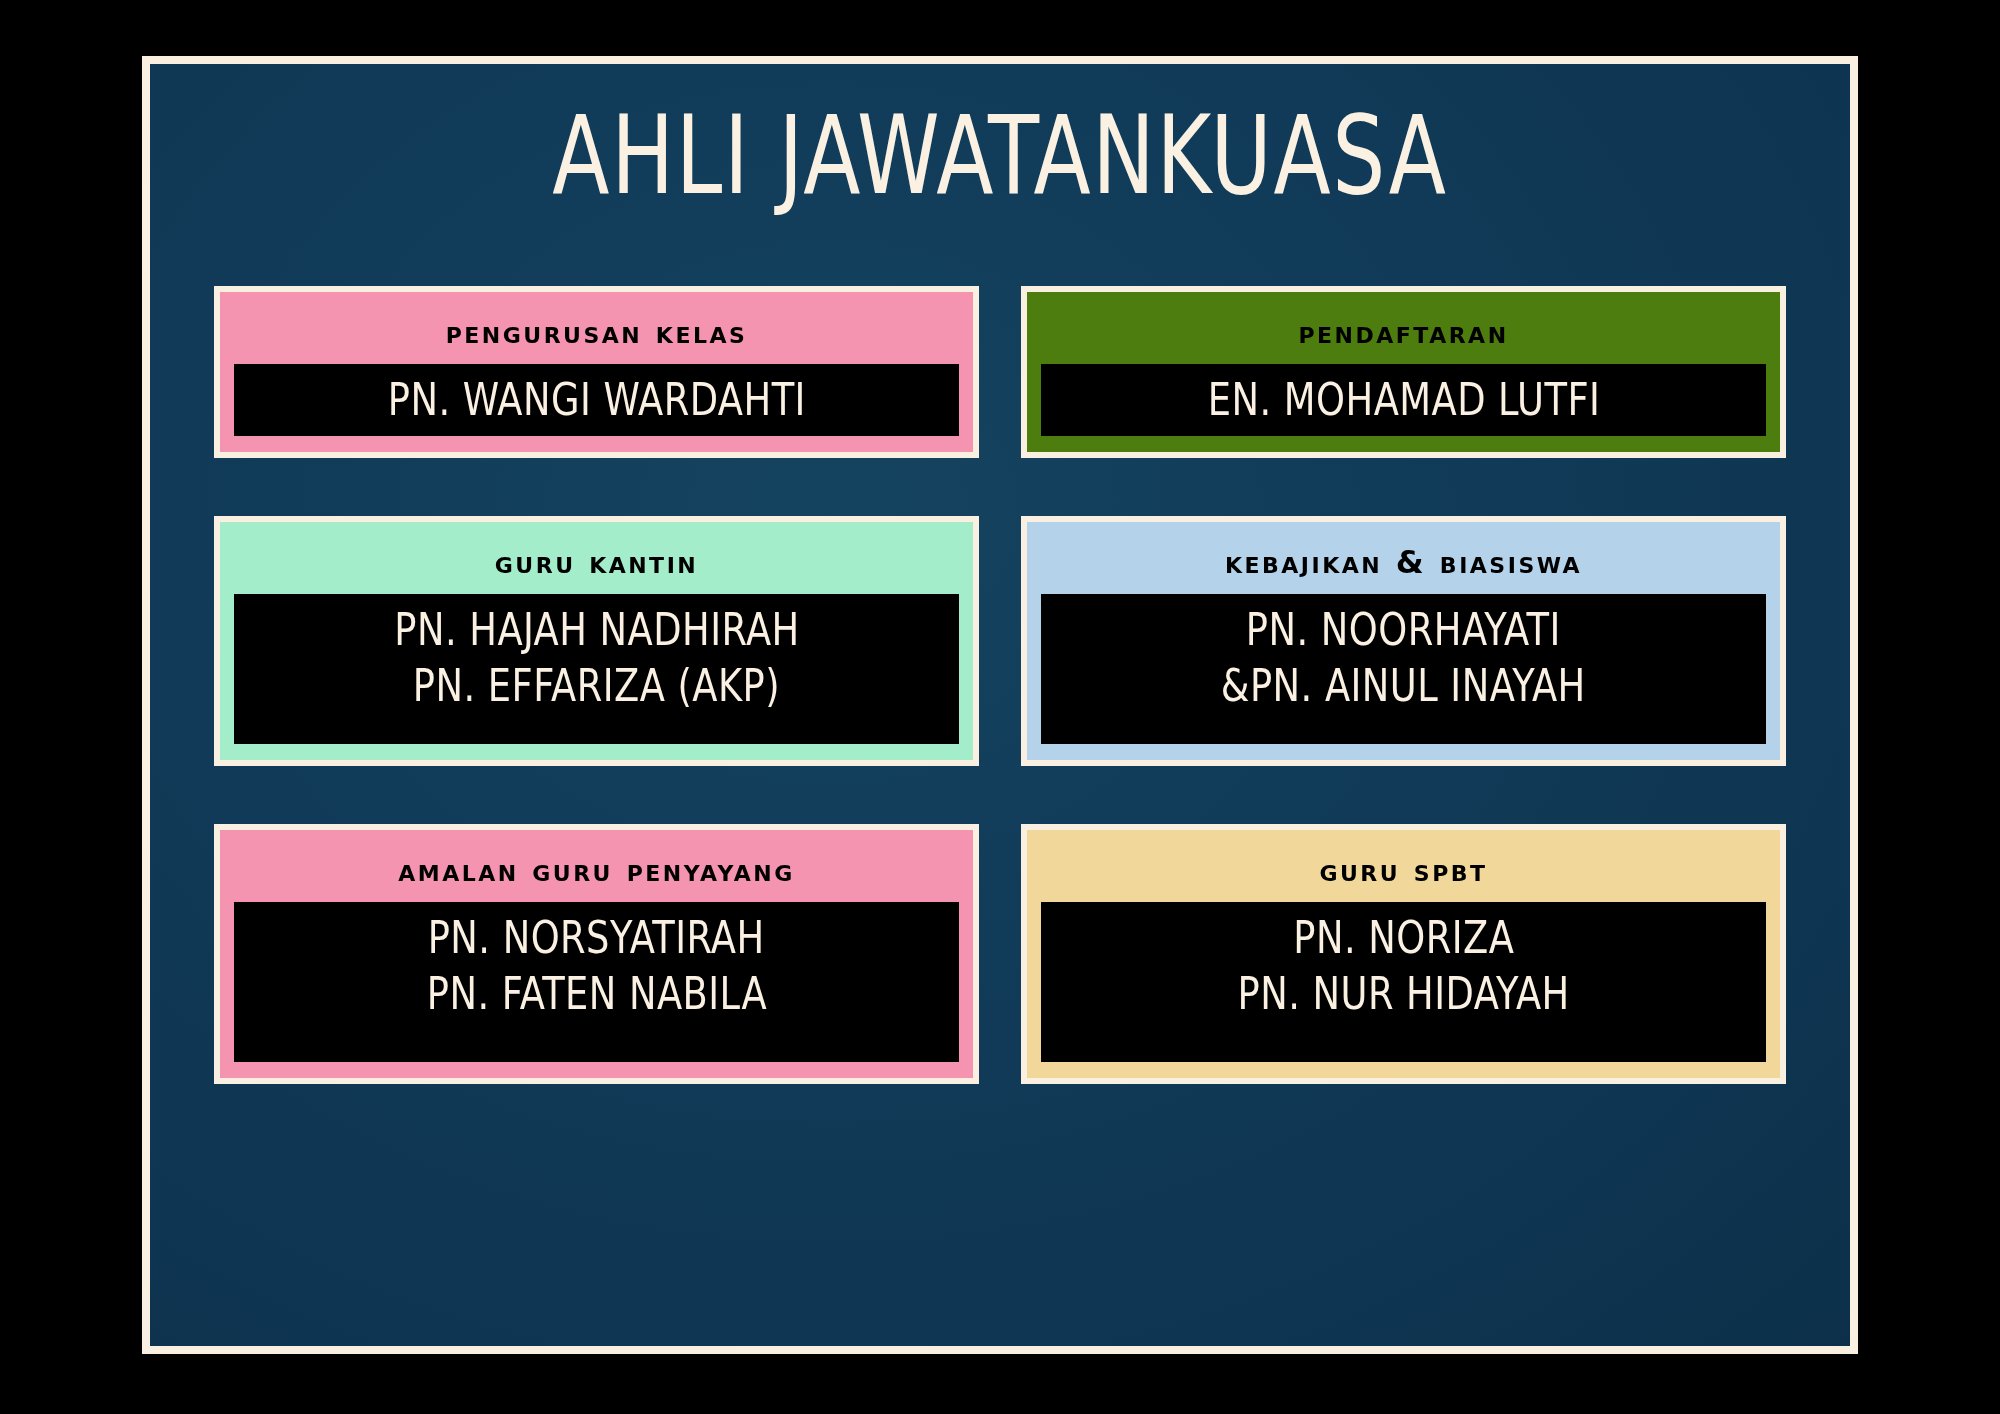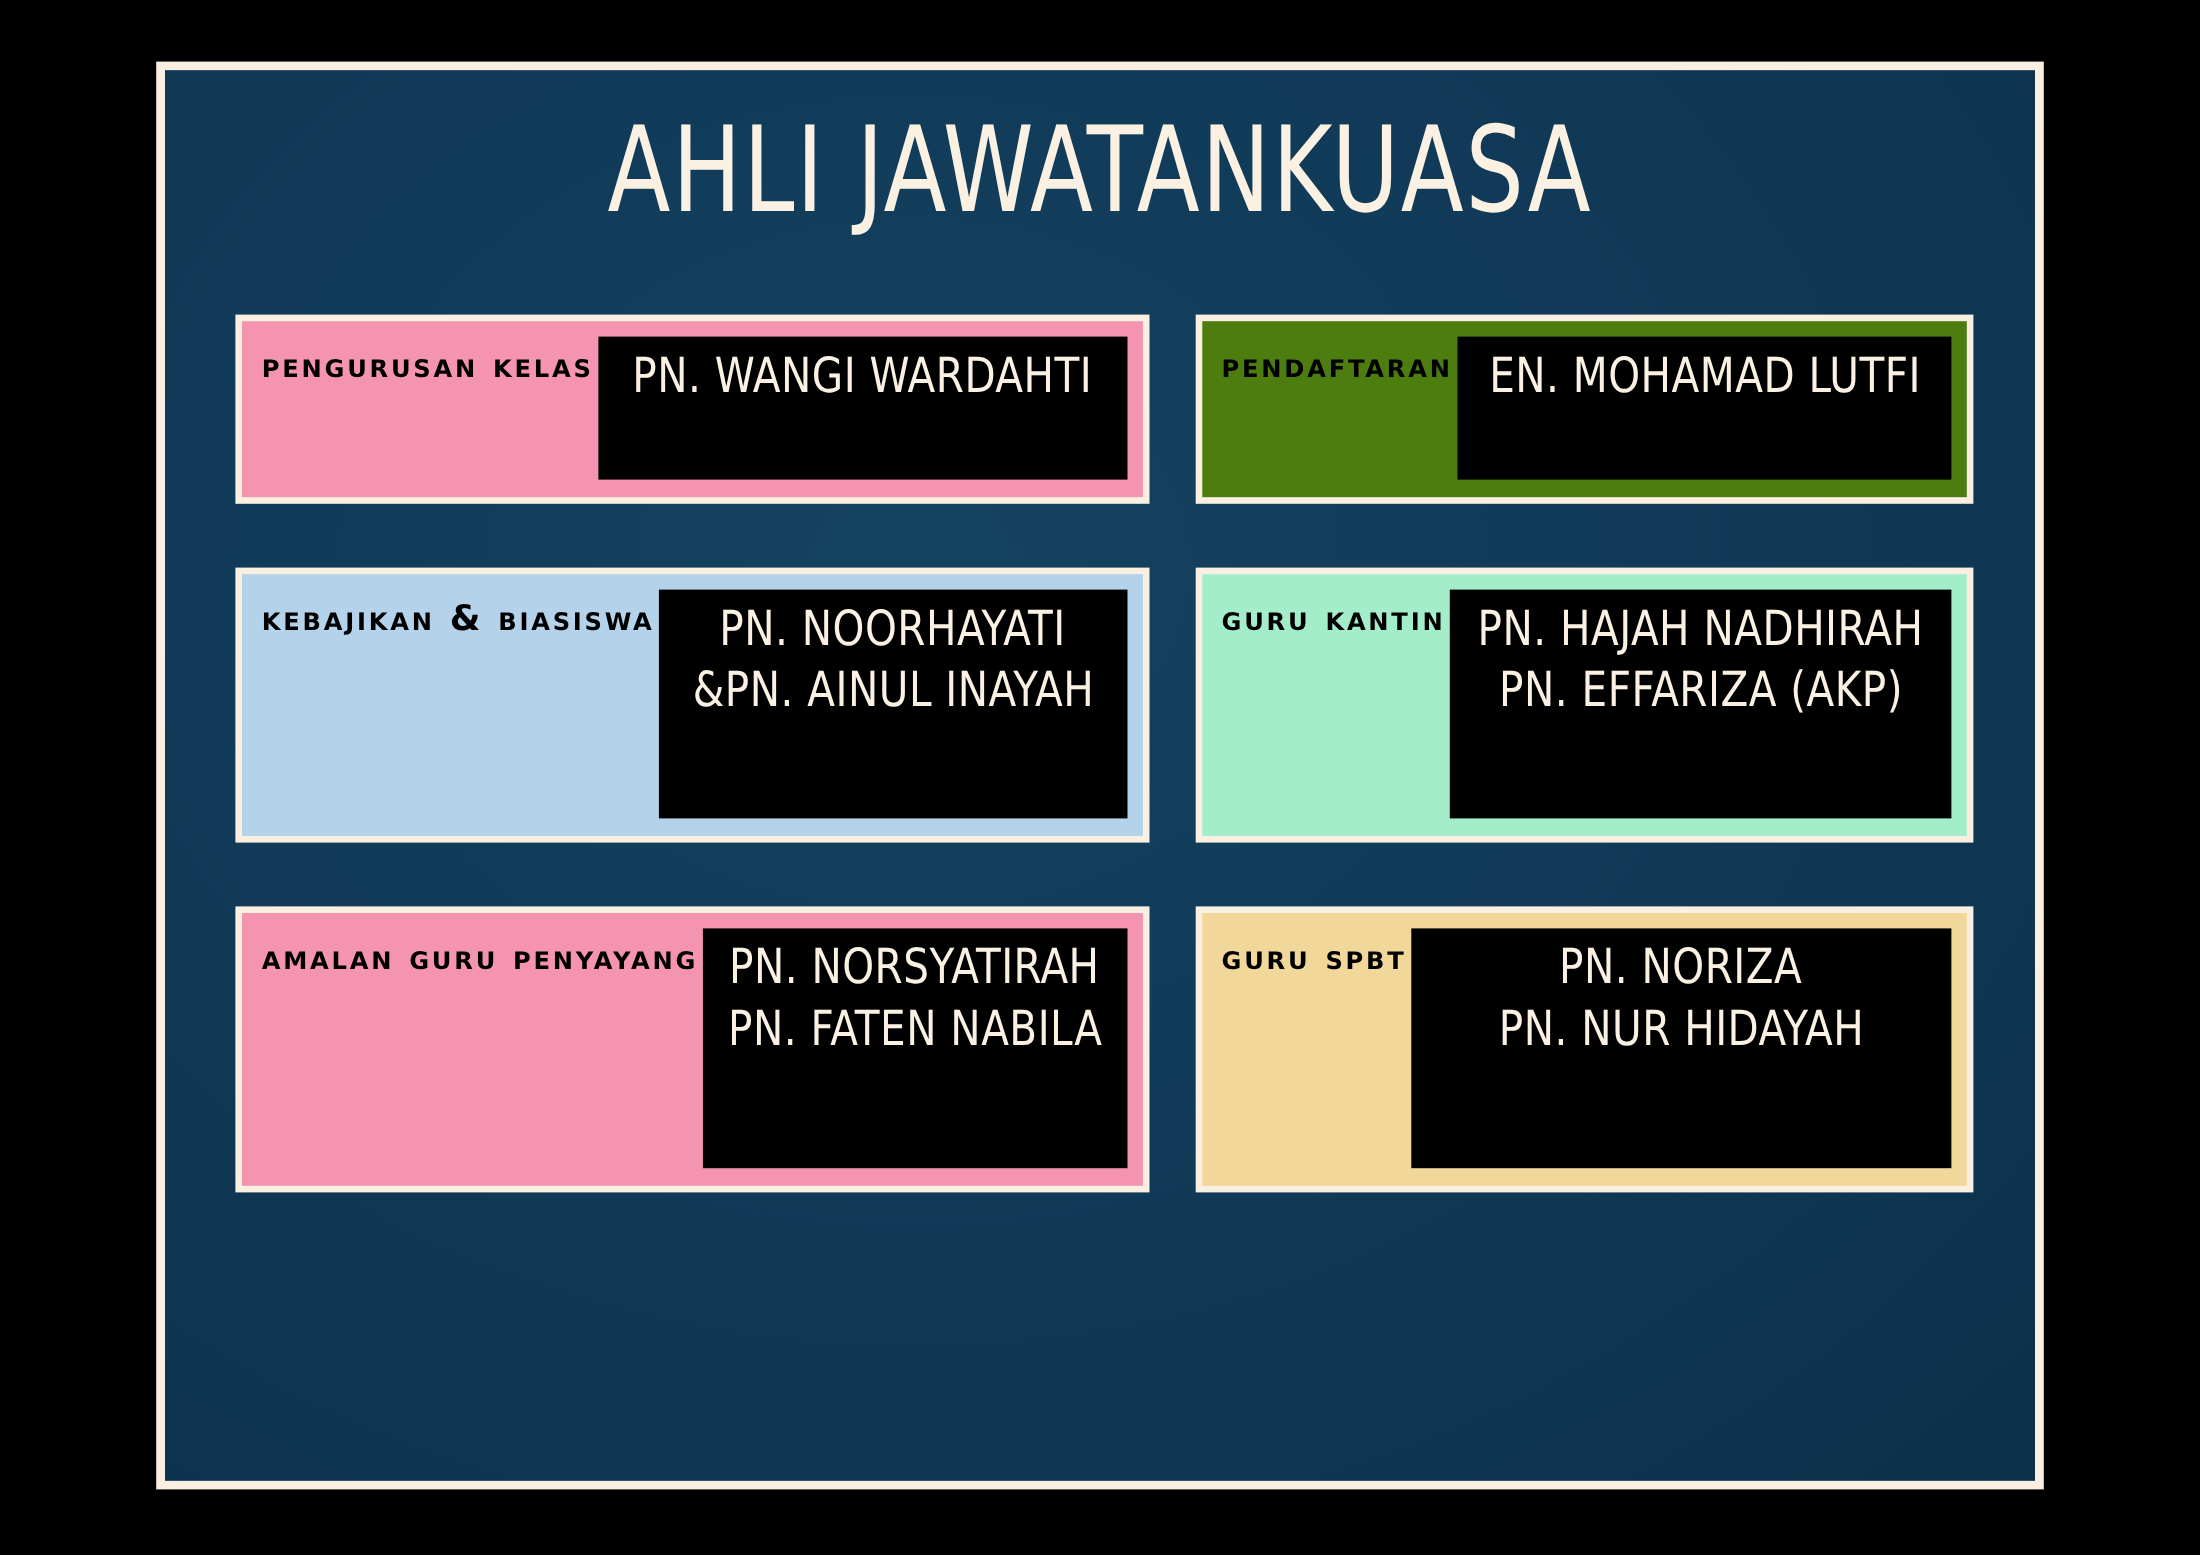--- a/index.html
+++ b/index.html
@@ -77,20 +77,21 @@
 
   .card {
     background: #FAF0E2;
     padding: 6px;
     box-sizing: border-box;
     display: flex;
   }
   .card-inner {
     flex: 1 1 auto;
     display: flex;
+    flex-direction: column;
     align-items: stretch;
     box-sizing: border-box;
     padding: 14px 14px 16px 14px;
   }
   .card-head {
     text-align: center;
     color: #000000;
     font-family: "DejaVu Sans", sans-serif;
     font-size: 32px;
     font-weight: 700;
@@ -145,34 +146,34 @@
           </div>
           <div class="card" style="background: rgb(250, 240, 226);">
             <div class="card-inner" style="background: #4d7c0f;">
               <div class="card-head">PENDAFTARAN</div>
               <div class="name-box" style="background: rgb(0, 0, 0); padding-left: 11px;">
                 <div class="name-line" style="color: rgb(251, 241, 227);">EN. MOHAMAD LUTFI</div>
               </div>
             </div>
           </div>
           <div class="card" style="background: rgb(250, 240, 226);">
+            <div class="card-inner" style="background: rgb(164, 237, 203);">
+              <div class="card-head">GURU KANTIN</div>
+              <div class="name-box" style="background: rgb(0, 0, 0);">
+                <div class="name-line" style="color: rgb(251, 241, 227);">PN. HAJAH NADHIRAH</div>
+                <div class="name-line" style="color: rgb(251, 241, 227);">PN. EFFARIZA (AKP)</div>
+              </div>
+            </div>
+          </div>
+          <div class="card" style="background: rgb(250, 240, 226);">
             <div class="card-inner" style="background: rgb(180, 210, 234);">
               <div class="card-head">KEBAJIKAN &amp; BIASISWA</div>
               <div class="name-box" style="background: rgb(0, 0, 0);">
                 <div class="name-line" style="color: rgb(251, 241, 227);">PN. NOORHAYATI</div>
                 <div class="name-line" style="color: rgb(251, 241, 227);">&amp;PN. AINUL INAYAH</div>
-              </div>
-            </div>
-          </div>
-          <div class="card" style="background: rgb(250, 240, 226);">
-            <div class="card-inner" style="background: rgb(164, 237, 203);">
-              <div class="card-head">GURU KANTIN</div>
-              <div class="name-box" style="background: rgb(0, 0, 0);">
-                <div class="name-line" style="color: rgb(251, 241, 227);">PN. HAJAH NADHIRAH</div>
-                <div class="name-line" style="color: rgb(251, 241, 227);">PN. EFFARIZA (AKP)</div>
               </div>
             </div>
           </div>
           <div class="card" style="background: rgb(250, 240, 226);">
             <div class="card-inner" style="background: rgb(244, 148, 176);">
               <div class="card-head">AMALAN GURU PENYAYANG</div>
               <div class="name-box" style="background: rgb(0, 0, 0);">
                 <div class="name-line" style="color: rgb(251, 241, 227);">PN. NORSYATIRAH</div>
                 <div class="name-line" style="color: rgb(251, 241, 227);">PN. FATEN NABILA</div>
               </div>

